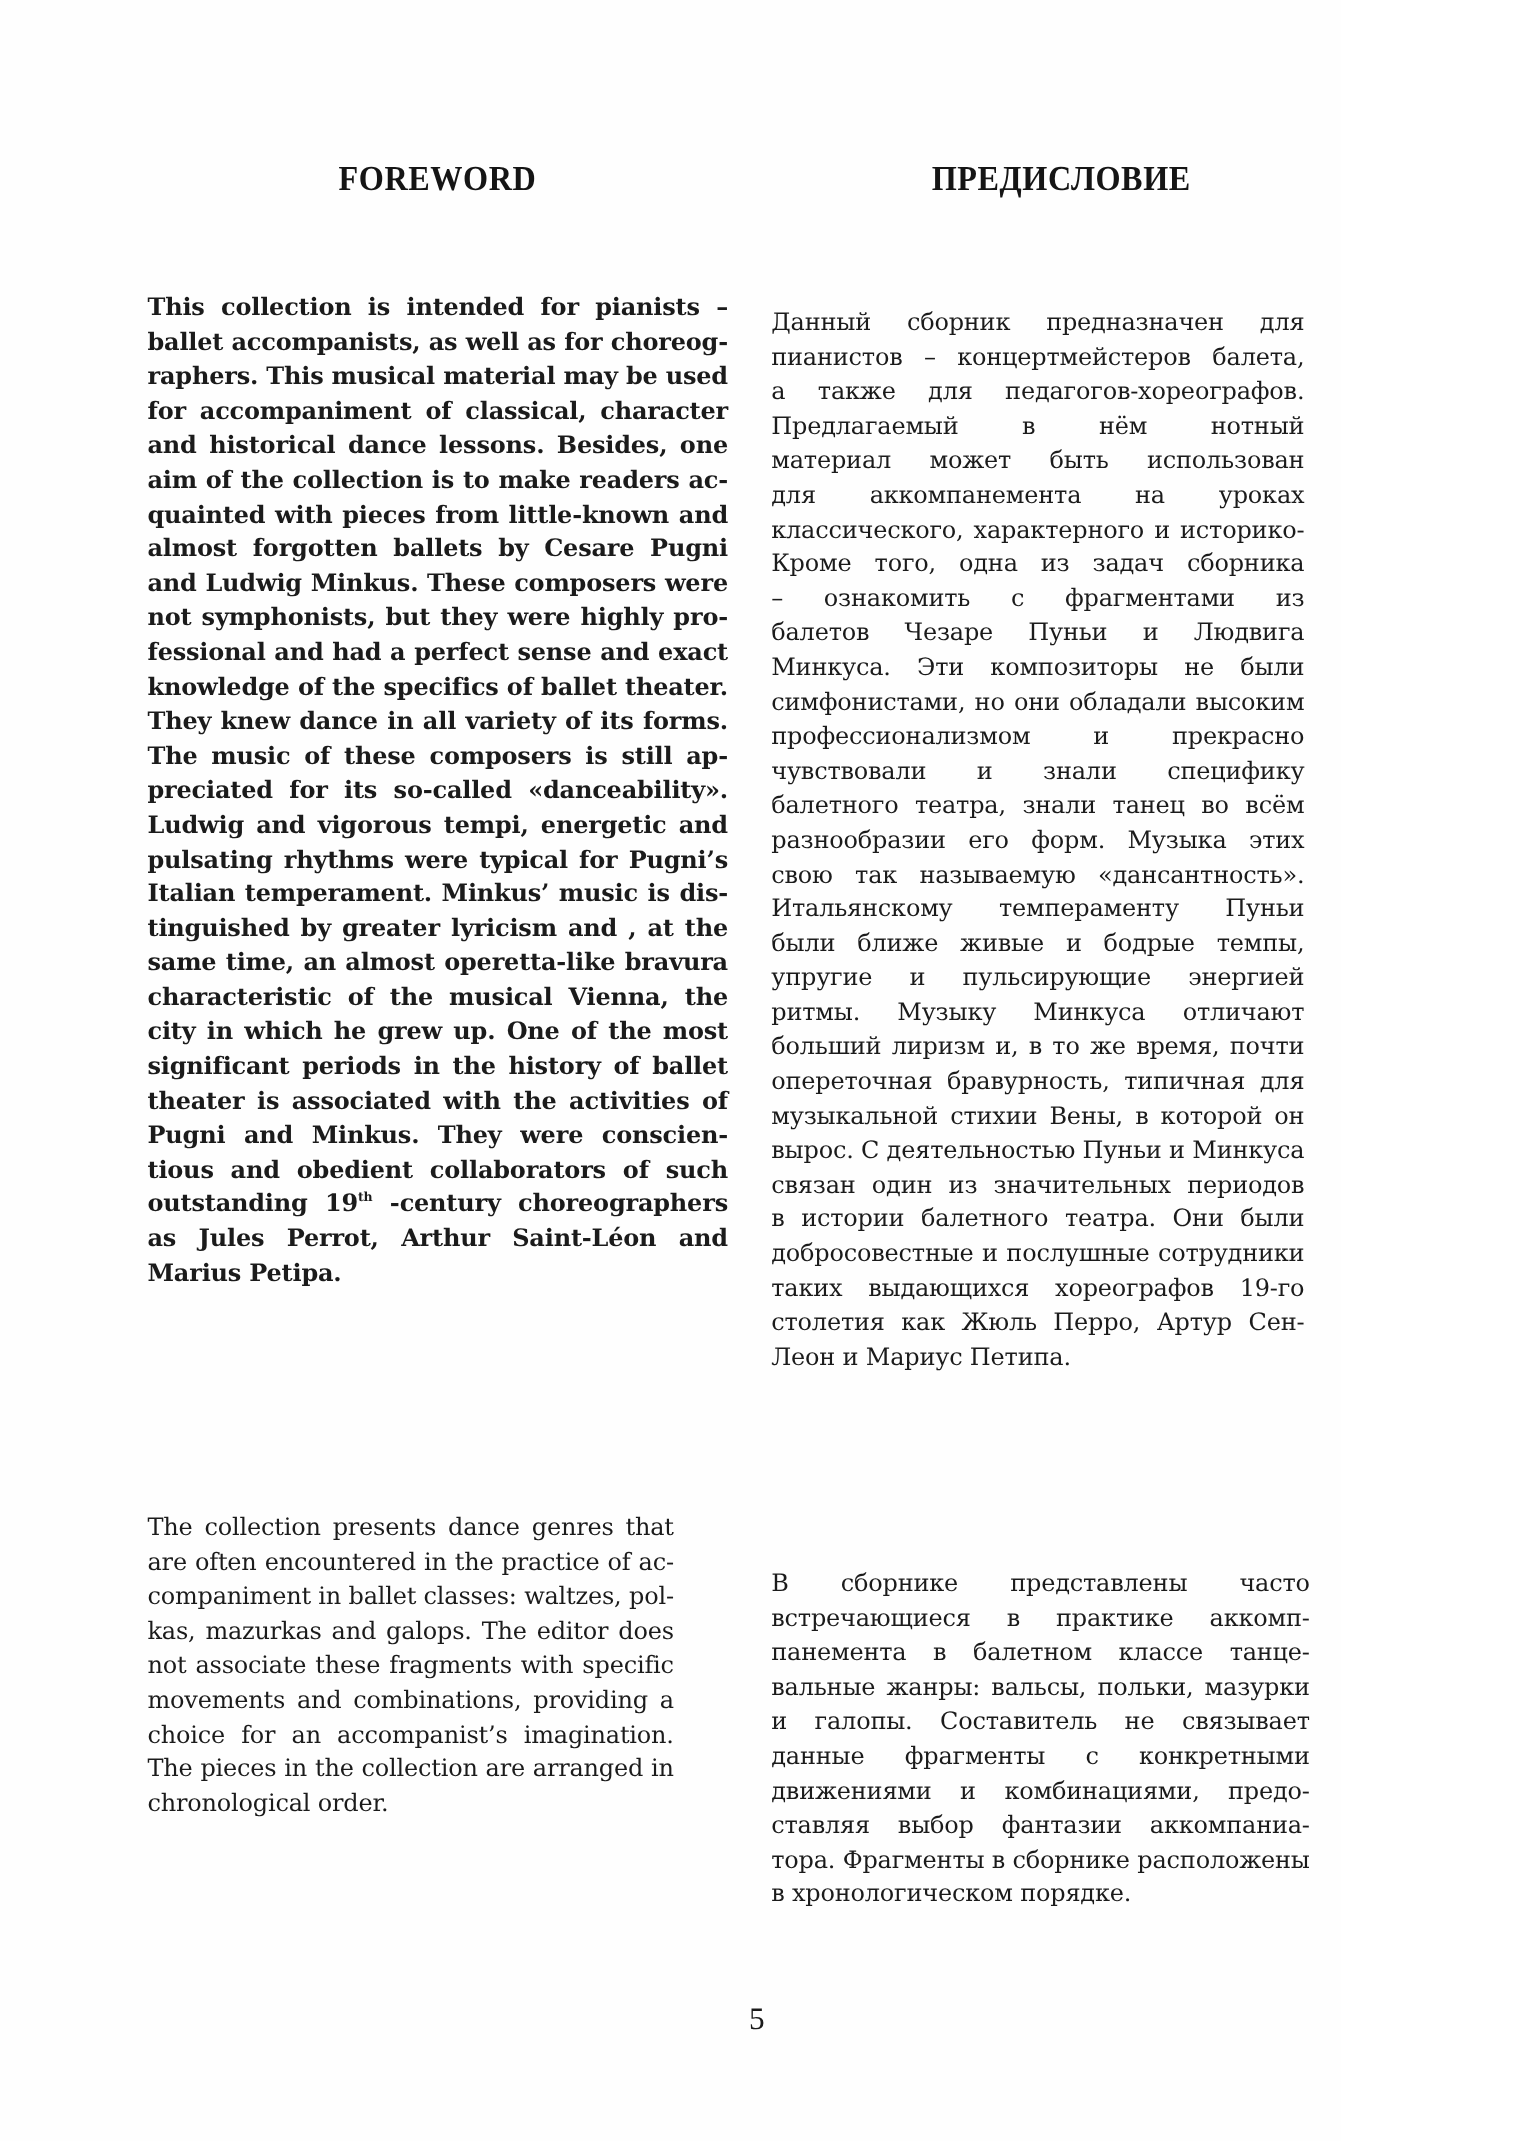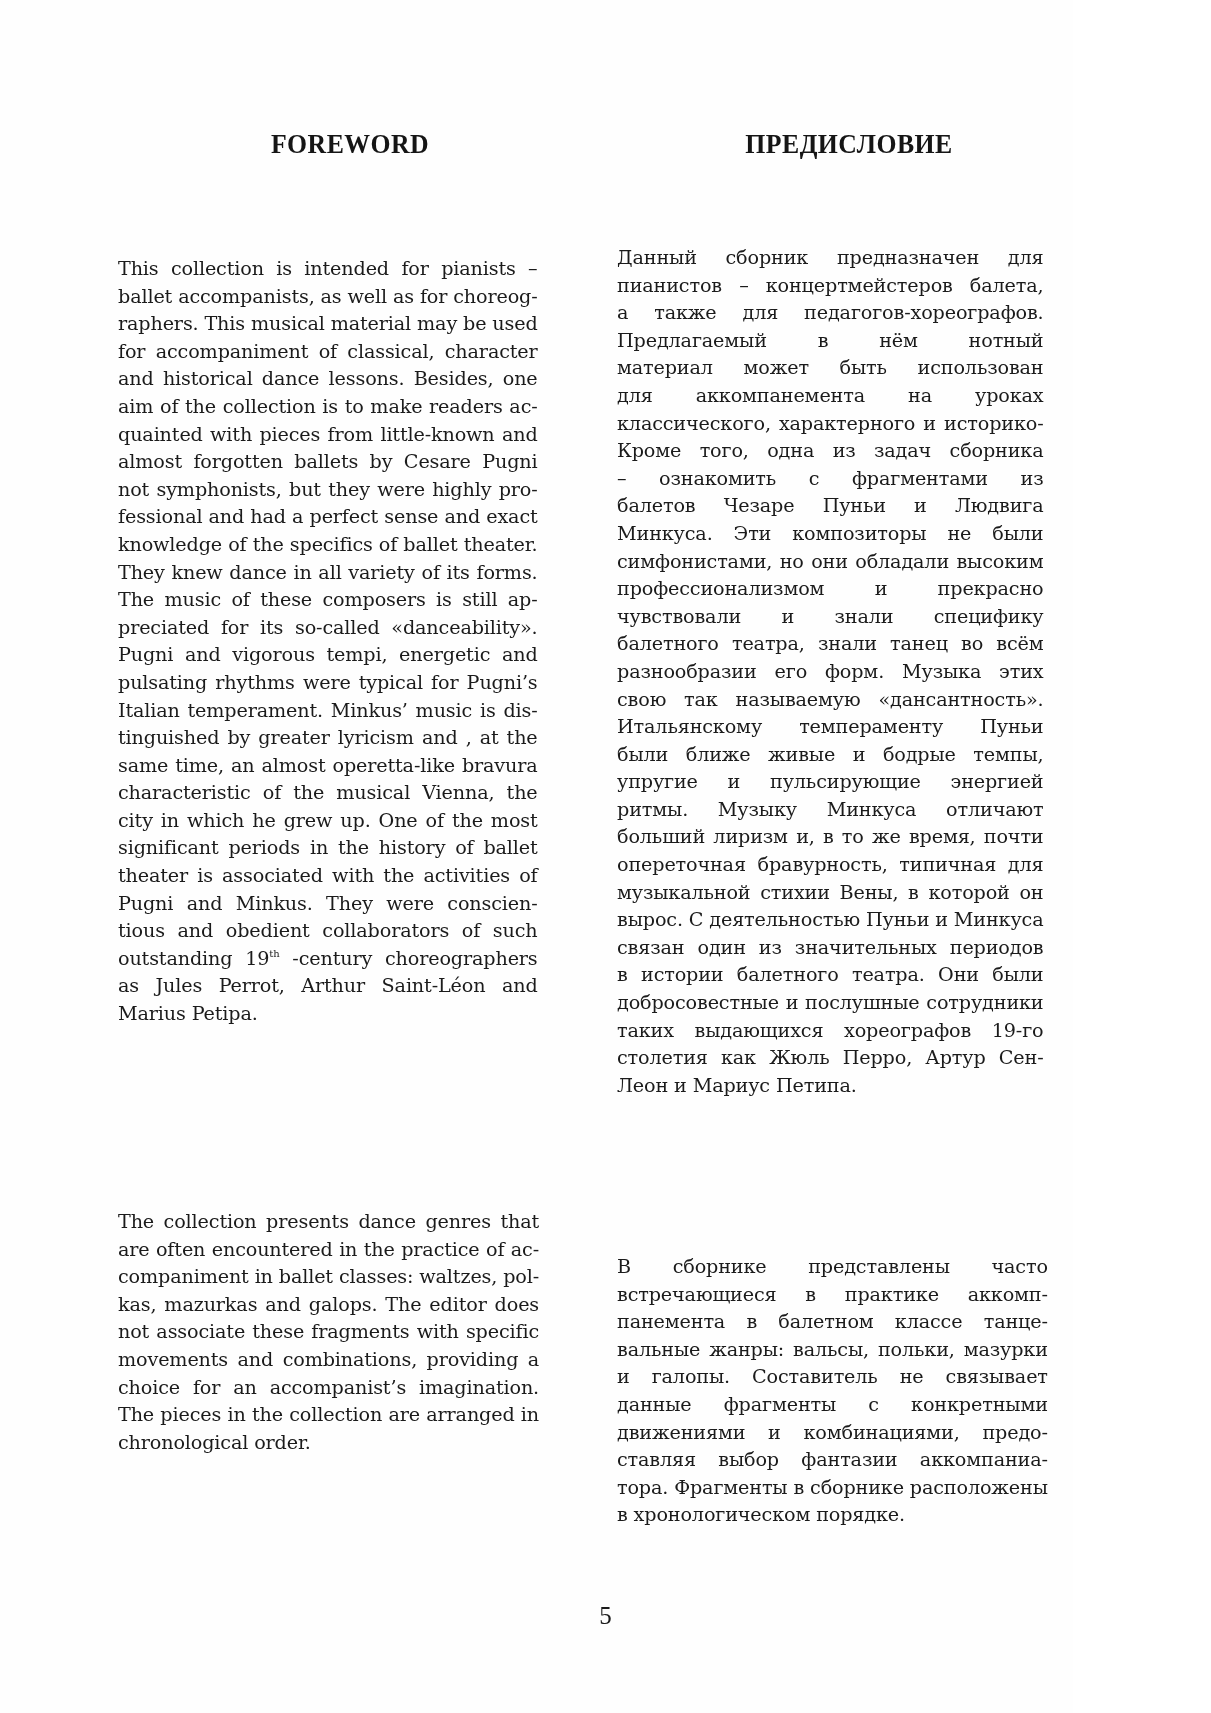--- a/index.html
+++ b/index.html
@@ -48,21 +48,21 @@
 
     .para {
       margin: 0;
       font-size: 19.2px;
       line-height: 27.6px;
       text-align: justify;
       text-align-last: left;
       hyphens: manual;
       letter-spacing: -0.15px;
     }
-    .para-en-1 { position: absolute; top: 255px; }
+    .para-en-1 { position: absolute; top: 232px; font-weight: bold; }
     .para-en-2 { position: absolute; top: 1208px; }
 
     .para-ru-1 { position: absolute; top: 244px; }
     .para-ru-2 { position: absolute; top: 1208px; margin-top: 45px; }
 
     .line {
       display: block;
       text-align: justify;
       text-align-last: justify;
       white-space: nowrap;
@@ -99,27 +99,28 @@
   <div class="col col-en">
     <div class="para para-en-1">
       <span class="line">This collection is intended for pianists –</span>
       <span class="line">ballet accompanists, as well as for choreog-</span>
       <span class="line">raphers. This musical material may be used</span>
       <span class="line">for accompaniment of classical, character</span>
       <span class="line">and historical dance lessons. Besides, one</span>
       <span class="line">aim of the collection is to make readers ac-</span>
       <span class="line">quainted with pieces from little-known and</span>
       <span class="line">almost forgotten ballets by Cesare Pugni</span>
+      <span class="line">and Ludwig Minkus. These composers were</span>
       <span class="line">not symphonists, but they were highly pro-</span>
       <span class="line">fessional and had a perfect sense and exact</span>
       <span class="line">knowledge of the specifics of ballet theater.</span>
       <span class="line">They knew dance in all variety of its forms.</span>
       <span class="line">The music of these composers is still ap-</span>
       <span class="line">preciated for its so-called «danceability».</span>
-      <span class="line">Pugni and vigorous tempi, energetic and</span>
+      <span class="line">Ludwig and vigorous tempi, energetic and</span>
       <span class="line">pulsating rhythms were typical for Pugni’s</span>
       <span class="line">Italian temperament. Minkus’ music is dis-</span>
       <span class="line">tinguished by greater lyricism and , at the</span>
       <span class="line">same time, an almost operetta-like bravura</span>
       <span class="line">characteristic of the musical Vienna, the</span>
       <span class="line">city in which he grew up. One of the most</span>
       <span class="line">significant periods in the history of ballet</span>
       <span class="line">theater is associated with the activities of</span>
       <span class="line">Pugni and Minkus. They were conscien-</span>
       <span class="line">tious and obedient collaborators of such</span>

